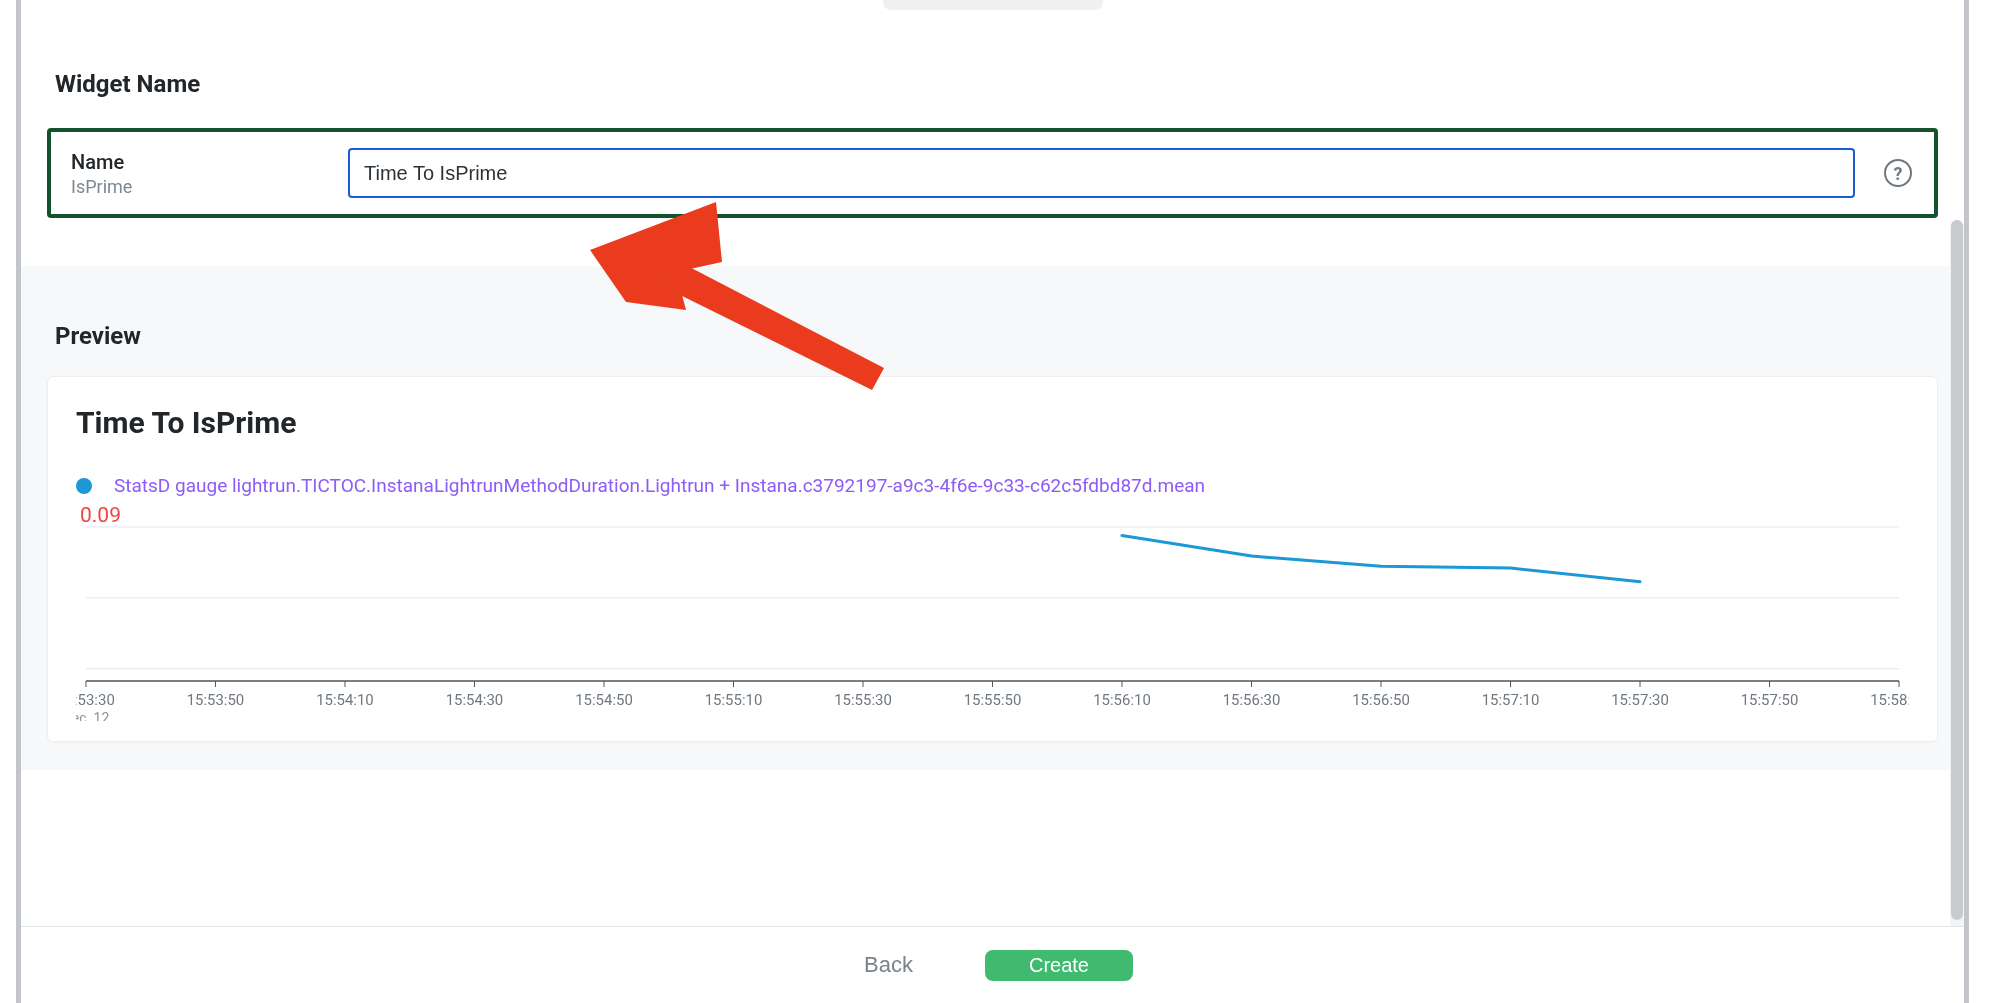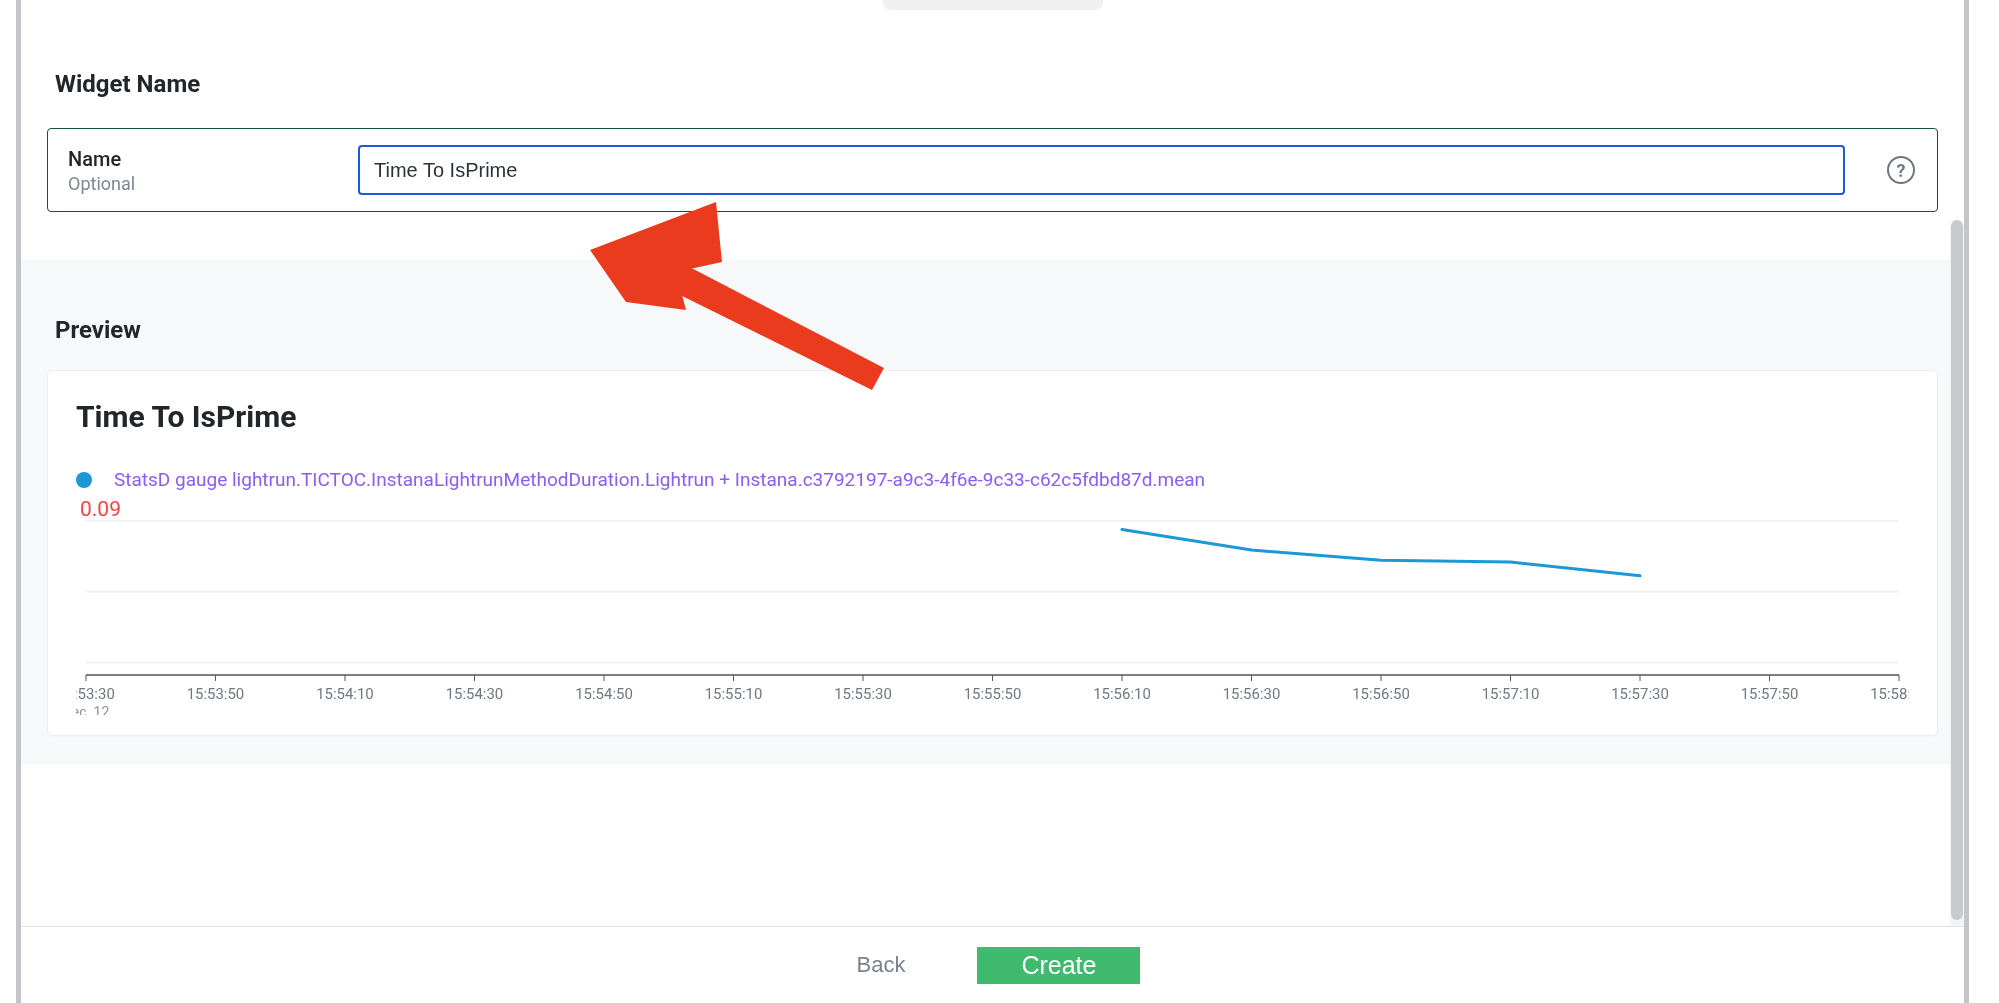--- a/index.html
+++ b/index.html
@@ -51,26 +51,26 @@
 
   
   .section-title {
     font-size: 24px;
     font-weight: 700;
     color: #21262b;
     margin: 70px 0 30px 34px;
   }
   .name-panel {
     margin: 0 26px;
-    border: 1px solid #14532d;
+    border: 4px solid #14532d;
     border-radius: 4px;
     display: flex;
     align-items: center;
     padding: 16px 20px;
-    gap: 40px;
+    gap: 27px;
     background: #fff;
   }
   .name-labels {
     display: flex;
     flex-direction: column;
     min-width: 250px;
   }
   .name-label-main {
     font-size: 20px;
     color: #21262b;
@@ -170,23 +170,23 @@
     border: none;
     color: #7a838b;
     font-size: 22px;
     cursor: pointer;
     padding: 8px 12px;
   }
   .btn-create {
     background: #3fba6f;
     border: none;
     color: #ffffff;
-    font-size: 25px;
+    font-size: 20px;
     padding: 4px 44px;
-    border-radius: 0;
+    border-radius: 8px;
     cursor: pointer;
   }
 
   
   .arrow-anno {
     position: absolute;
     left: 545px; top: 190px;
     pointer-events: none;
   }
 </style>
@@ -197,21 +197,21 @@
   <div class="inner">
 
     <div class="content-scroll">
       <div class="top-tab"></div>
 
       <h2 class="section-title">Widget Name</h2>
 
       <div class="name-panel">
         <div class="name-labels">
           <div class="name-label-main">Name</div>
-          <div class="name-label-sub">Optional</div>
+          <div class="name-label-sub">IsPrime</div>
         </div>
         <input class="name-input" type="text" value="Time To IsPrime" style="">
         <div class="help-icon-wrap">
           <div class="help-icon">?</div>
         </div>
       </div>
 
       <div class="preview-area">
         <h3 class="preview-title">Preview</h3>
 

